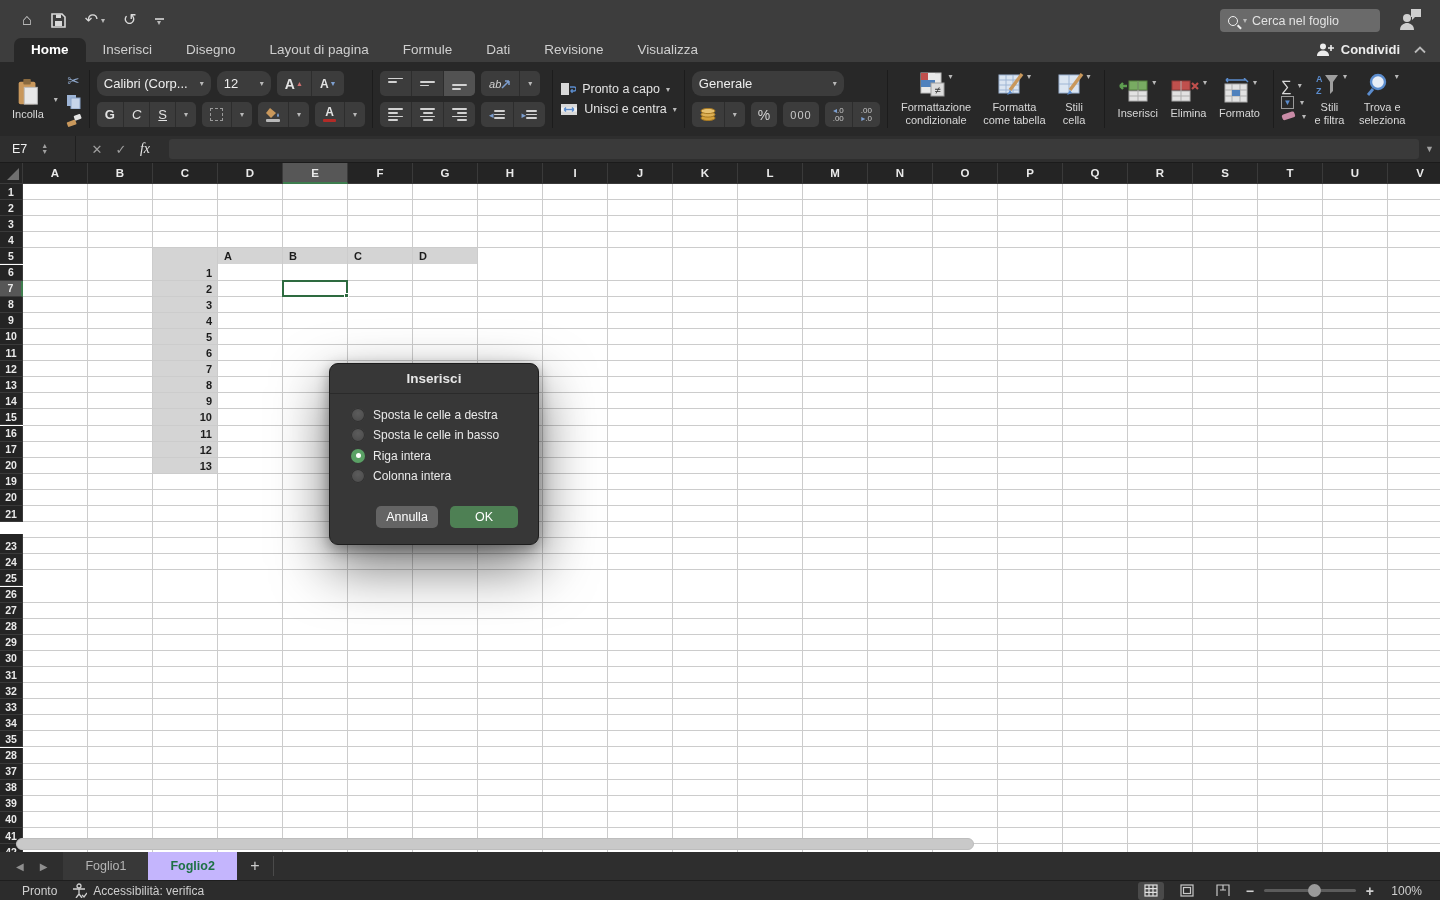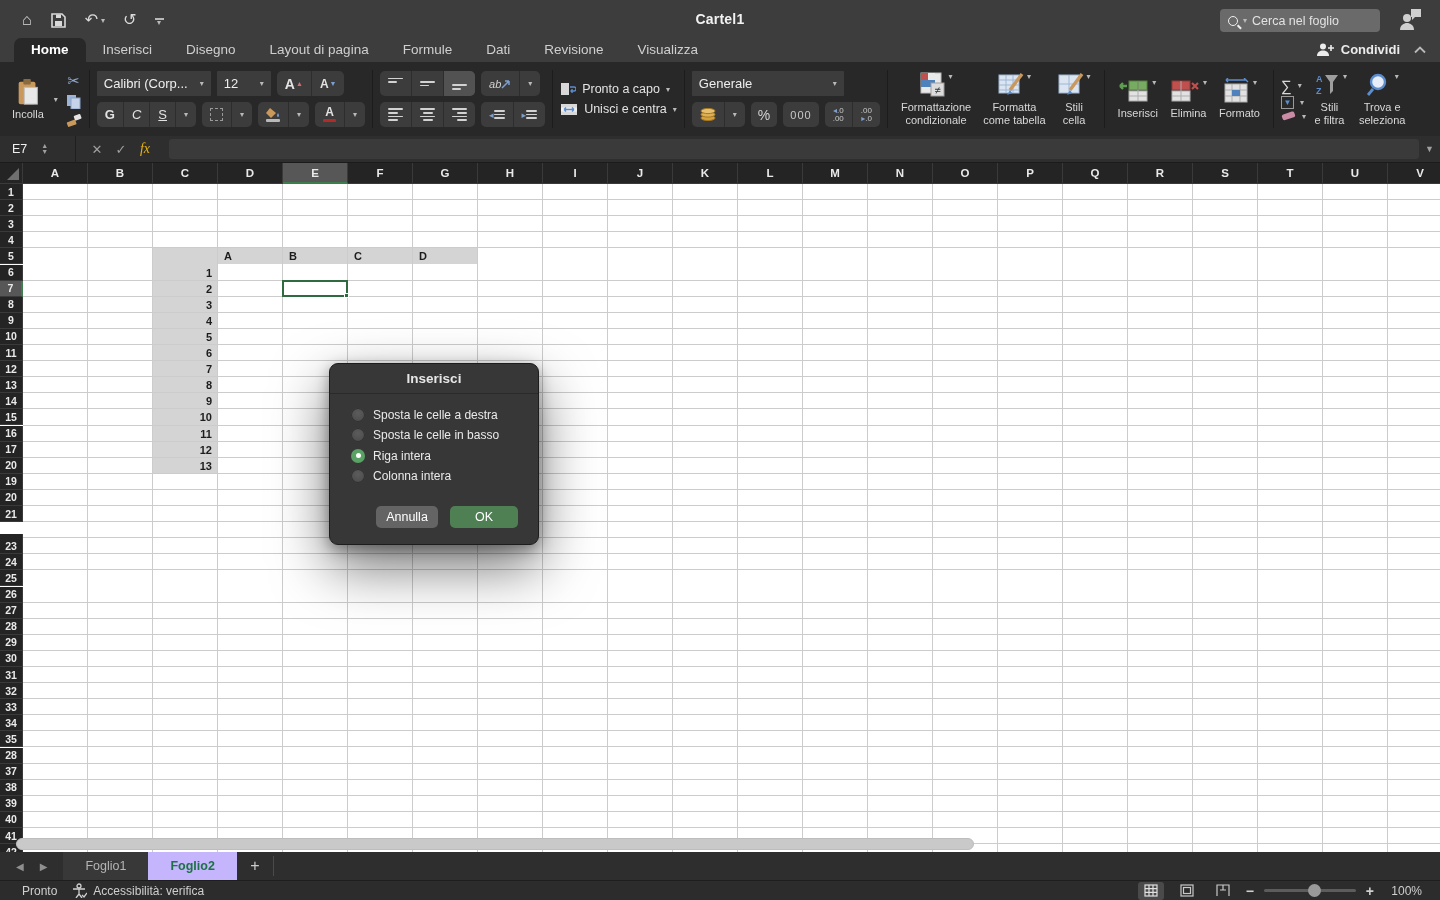--- a/index.html
+++ b/index.html
@@ -47,36 +47,36 @@
   .bigbtn { display:flex; flex-direction:column; align-items:center; gap:3px; padding:0 6px; }
   .iconrow { display:flex; align-items:flex-start; gap:3px; }
   
   svg.ic { display:block; }
 
   
   #incolla { display:flex; flex-direction:column; align-items:center; gap:2px; padding:0 4px; }
   #clip-col { display:flex; flex-direction:column; gap:4px; align-items:center; margin-left:2px; }
 
   
-  .combo { background:#3c3c3c; border-radius:1px; height:25px; display:flex; align-items:center;
+  .combo { background:#3c3c3c; border-radius:9px; height:25px; display:flex; align-items:center;
            justify-content:space-between; padding:0 7px; font-size:13px; color:#efefef; gap:6px; }
   .barline { display:block; height:3px; border-radius:1px; margin-top:1px; }
 
   
   .bars { display:flex; flex-direction:column; gap:2px; width:15px; }
   .bars i { height:1.6px; background:#d2d2d2; border-radius:1px; display:block; }
 
   
   #fbar { position:absolute; left:0; top:136px; width:1440px; height:27px; background:#2e2e2e;
           display:flex; align-items:center; border-bottom:1px solid #1b1b1b; }
   #namebox { width:66px; padding-left:12px; color:#f0f0f0; font-size:12.5px; display:flex; align-items:center; }
   #spinner { display:flex; flex-direction:column; line-height:6px; margin-left:14px; color:#9f9f9f; font-size:7px; }
   .fsep { width:1px; height:27px; background:#1f1f1f; margin:0 9px; }
   .fic { color:#9f9f9f; font-size:13px; width:24px; text-align:center; }
-  #fx { font-family:"Liberation Serif","DejaVu Serif",serif; font-style:italic; color:#eab308; font-size:14px; }
+  #fx { font-family:"Liberation Serif","DejaVu Serif",serif; font-style:italic; color:#e5e5e5; font-size:14px; }
   #formula-input { flex:1; height:20px; background:#3a3a3a; border-radius:3px; margin:0 6px 0 12px; }
   #fdrop { color:#9f9f9f; font-size:9px; padding-right:6px; }
 
   
   #grid { position:absolute; left:0; top:163px; width:1440px; height:689px; background:#ffffff; }
   #corner { position:absolute; left:0; top:0; width:23px; height:21px; background:#242424;
             border-right:1px solid #3a3a3a; border-bottom:1px solid #3a3a3a; }
   #corner .tri { position:absolute; right:3px; bottom:3px; width:0; height:0;
                  border-left:12px solid transparent; border-bottom:12px solid #6f6f6f; }
   #colhdr { position:absolute; left:23px; top:0; right:0; height:21px; display:flex; overflow:hidden; }
@@ -162,21 +162,20 @@
       <span class="qat-ic">↶</span>
       <span class="chev">▾</span>
     </span>
     <span class="qat-ic">↺</span>
     <span style="display:flex;flex-direction:column;align-items:center;line-height:5px;margin-top:3px;">
       <span style="width:9px;height:1.6px;background:#b9b9b9;display:block;"></span>
       <span class="chev">▾</span>
     </span>
   </div>
 
-  <div id="title">Cartel1</div>
 
   <div id="searchbox">
     <span class="mag"></span>
     <span class="chev">▾</span>
     <span class="ph">Cerca nel foglio</span>
   </div>
 
   <svg id="contact-ic" class="ic" width="24" height="22" viewBox="0 0 24 22">
     <circle cx="9" cy="10" r="4" fill="#cfcfcf"></circle>
     <path d="M2 22 c0-5 4-7 7-7 s7 2 7 7 Z" fill="#cfcfcf"></path>

